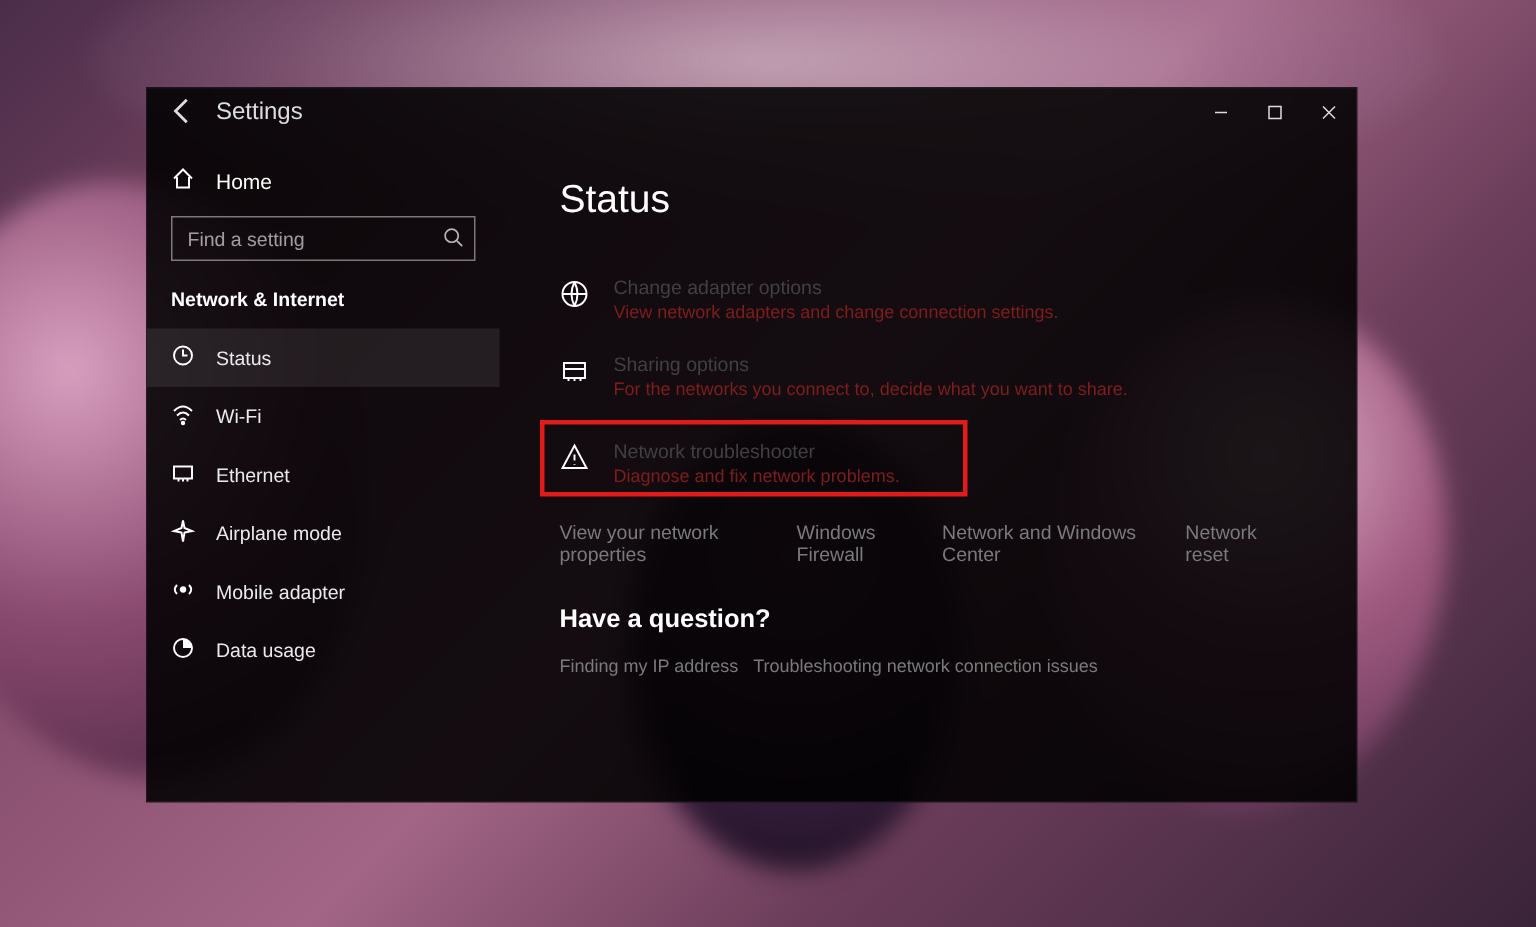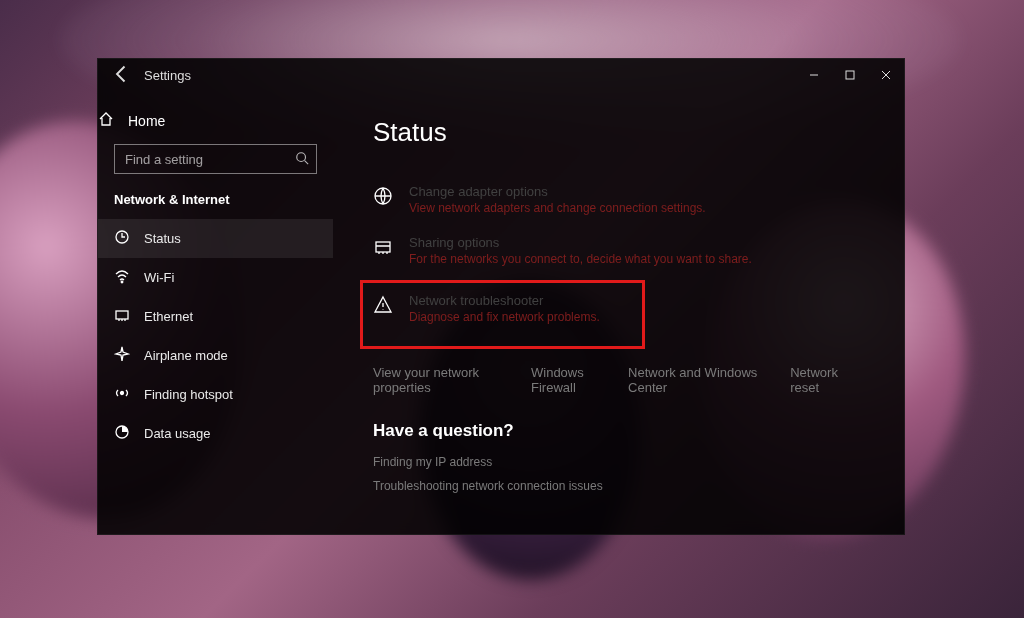--- a/index.html
+++ b/index.html
@@ -27,28 +27,28 @@
       border: 1px solid rgba(255,255,255,0.06);
     }
     .titlebar {
       height: 32px;
       display: flex;
       align-items: center;
       position: relative;
       padding-left: 14px;
     }
     .tb-back { width: 20px; text-align: center; font-size: 14px; color: #ddd; cursor: default; }
-    .tb-title { margin-left: 12px; font-size: 13px; color: #ddd; }
+    .tb-title { margin-left: 12px; font-size: 16px; color: #ddd; }
     .tb-controls { position: absolute; right: 0; top: 0; display: flex; }
     .tb-btn { width: 36px; height: 32px; display: flex; align-items: center; justify-content: center; font-size: 10px; color: #ddd; }
     .tb-btn svg { width: 10px; height: 10px; stroke: #ddd; fill: none; stroke-width: 1; }
 
     .body { flex: 1; display: flex; overflow: hidden; }
     .sidebar { width: 235px; padding: 14px 0 0 0; }
-    .home-row { display: flex; align-items: center; gap: 14px; padding: 6px 16px 14px 0; font-size: 14px; }
+    .home-row { display: flex; align-items: center; gap: 14px; padding: 6px 16px 14px 16px; font-size: 14px; }
     .home-row svg { width: 16px; height: 16px; stroke: #fff; fill: none; stroke-width: 1.3; }
     .search-wrap { margin: 0 16px 18px 16px; position: relative; }
     .search {
       width: 100%;
       height: 30px;
       background: transparent;
       border: 1px solid rgba(255,255,255,0.45);
       color: #fff;
       padding: 0 24px 0 10px;
       font-size: 13px;
@@ -65,30 +65,30 @@
     .main { flex: 1; padding: 26px 40px 20px 40px; overflow: hidden; }
     .page-title { font-size: 26px; font-weight: 300; margin-bottom: 28px; }
     .option { display: flex; gap: 16px; padding: 8px 0 12px 0; }
     .option svg { width: 20px; height: 20px; stroke: #fff; fill: none; stroke-width: 1.3; flex-shrink: 0; margin-top: 2px; }
     .option-text .opt-title { font-size: 13px; color: #404040; }
     .option-text .opt-desc  { font-size: 12px; color: #7f1d1d; margin-top: 2px; }
 
     .highlight {
       border: 3px solid #e11a1a;
       display: inline-flex;
-      padding: 10px 42px 22px 10px;
+      padding: 10px 42px 4px 10px;
       margin: 2px 0 10px -13px;
     }
     .highlight .option { padding: 0; }
 
     .link-list { margin-top: 6px; display: flex; gap: 4px; }
     .link-list .link { font-size: 13px; color: #7a7a7a; }
 
     .section-heading { font-size: 17px; font-weight: 700; margin: 26px 0 14px 0; }
-    .help-list { display: flex; flex-direction: column; gap: 10px; }
+    .help-list { display: flex; flex-direction: row; gap: 10px; }
     .help-list .link { font-size: 12px; color: #7a7a7a; }
   </style>
 </head>
 <body>
 
 <div class="bg-blob b4"></div>
 <div class="bg-blob b1"></div>
 <div class="bg-blob b2"></div>
 <div class="bg-blob b3"></div>
 
@@ -170,21 +170,21 @@
           <span><svg viewBox="0 0 16 16">
                 <path d="M8 1 L9 6 L14 8 L9 9 L8 15 L7 9 L2 8 L7 6 Z"></path>
               </svg></span>
           <span>Airplane mode</span>
         </div>
         <div class="nav-item">
           <span><svg viewBox="0 0 16 16">
                 <circle cx="8" cy="8" r="1.5" fill="#fff"></circle>
                 <path d="M4 5 Q1 8 4 11 M12 5 Q15 8 12 11"></path>
               </svg></span>
-          <span>Finding hotspot</span>
+          <span>Mobile adapter</span>
         </div>
         <div class="nav-item">
           <span><svg viewBox="0 0 16 16">
                 <circle cx="8" cy="8" r="6"></circle>
                 <path d="M8 2 A6 6 0 0 1 14 8 L8 8 Z" fill="#fff" stroke="none"></path>
               </svg></span>
           <span>Data usage</span>
         </div>
         <div class="nav-item">
           

